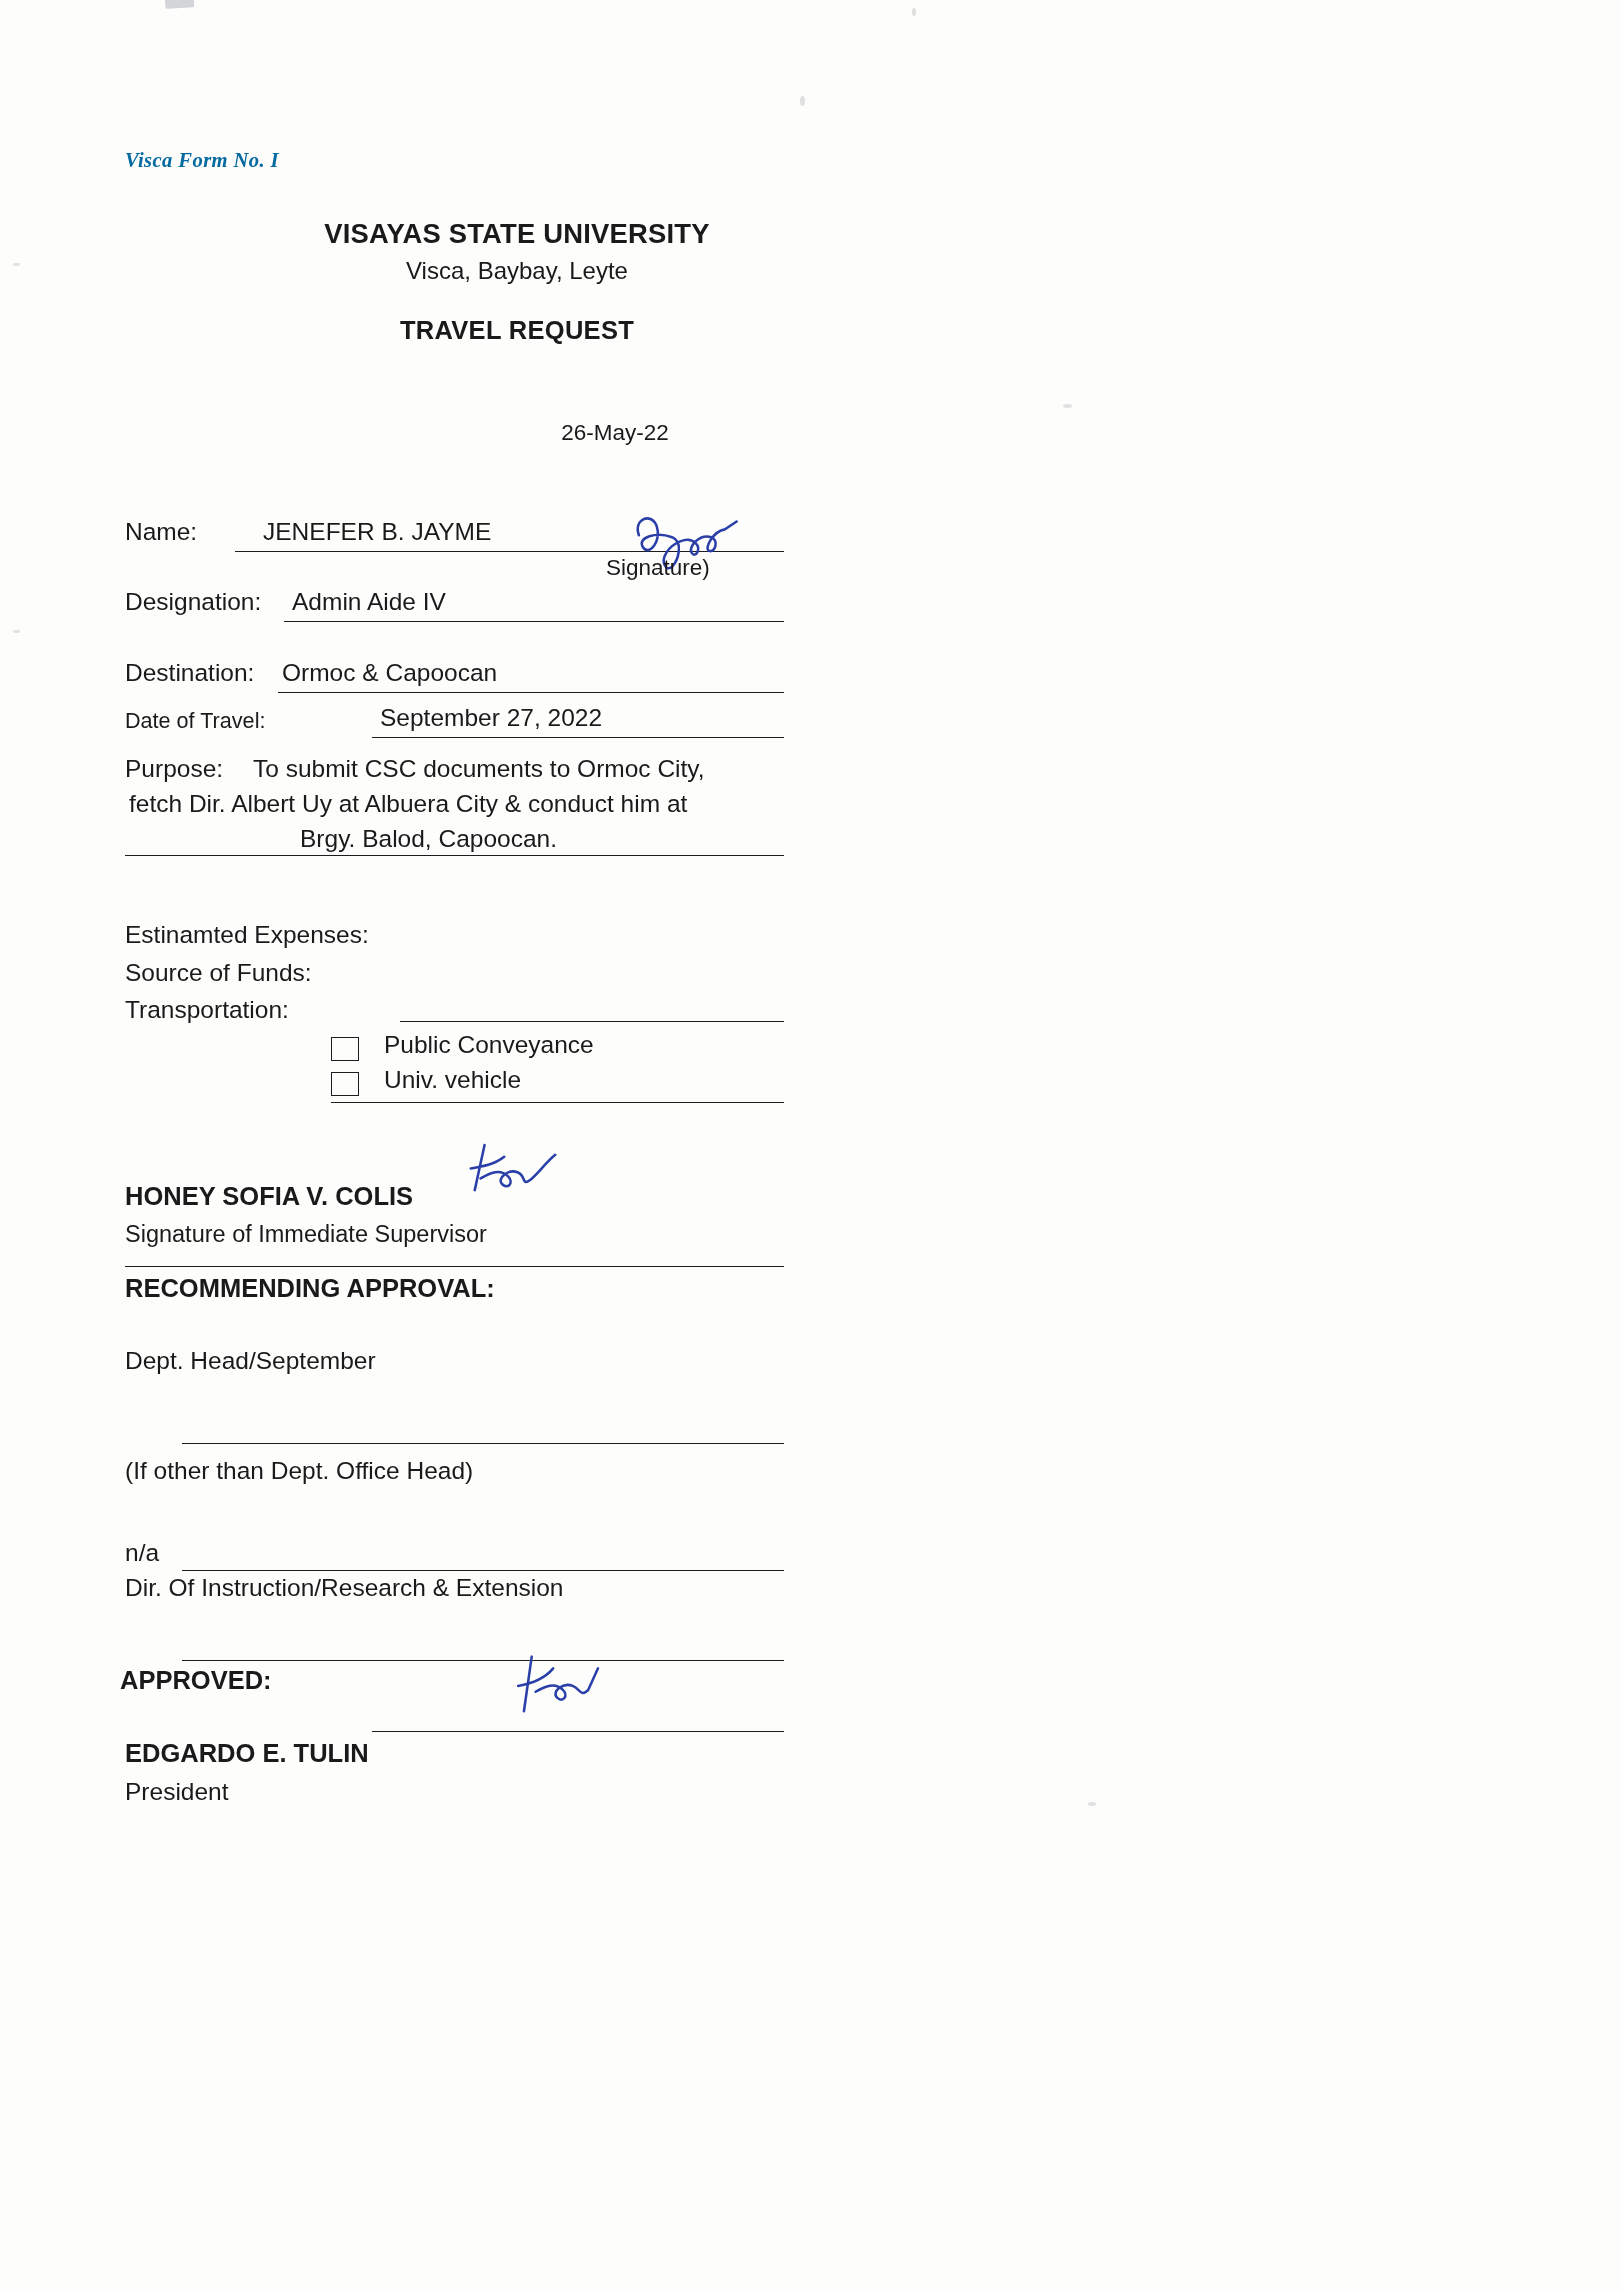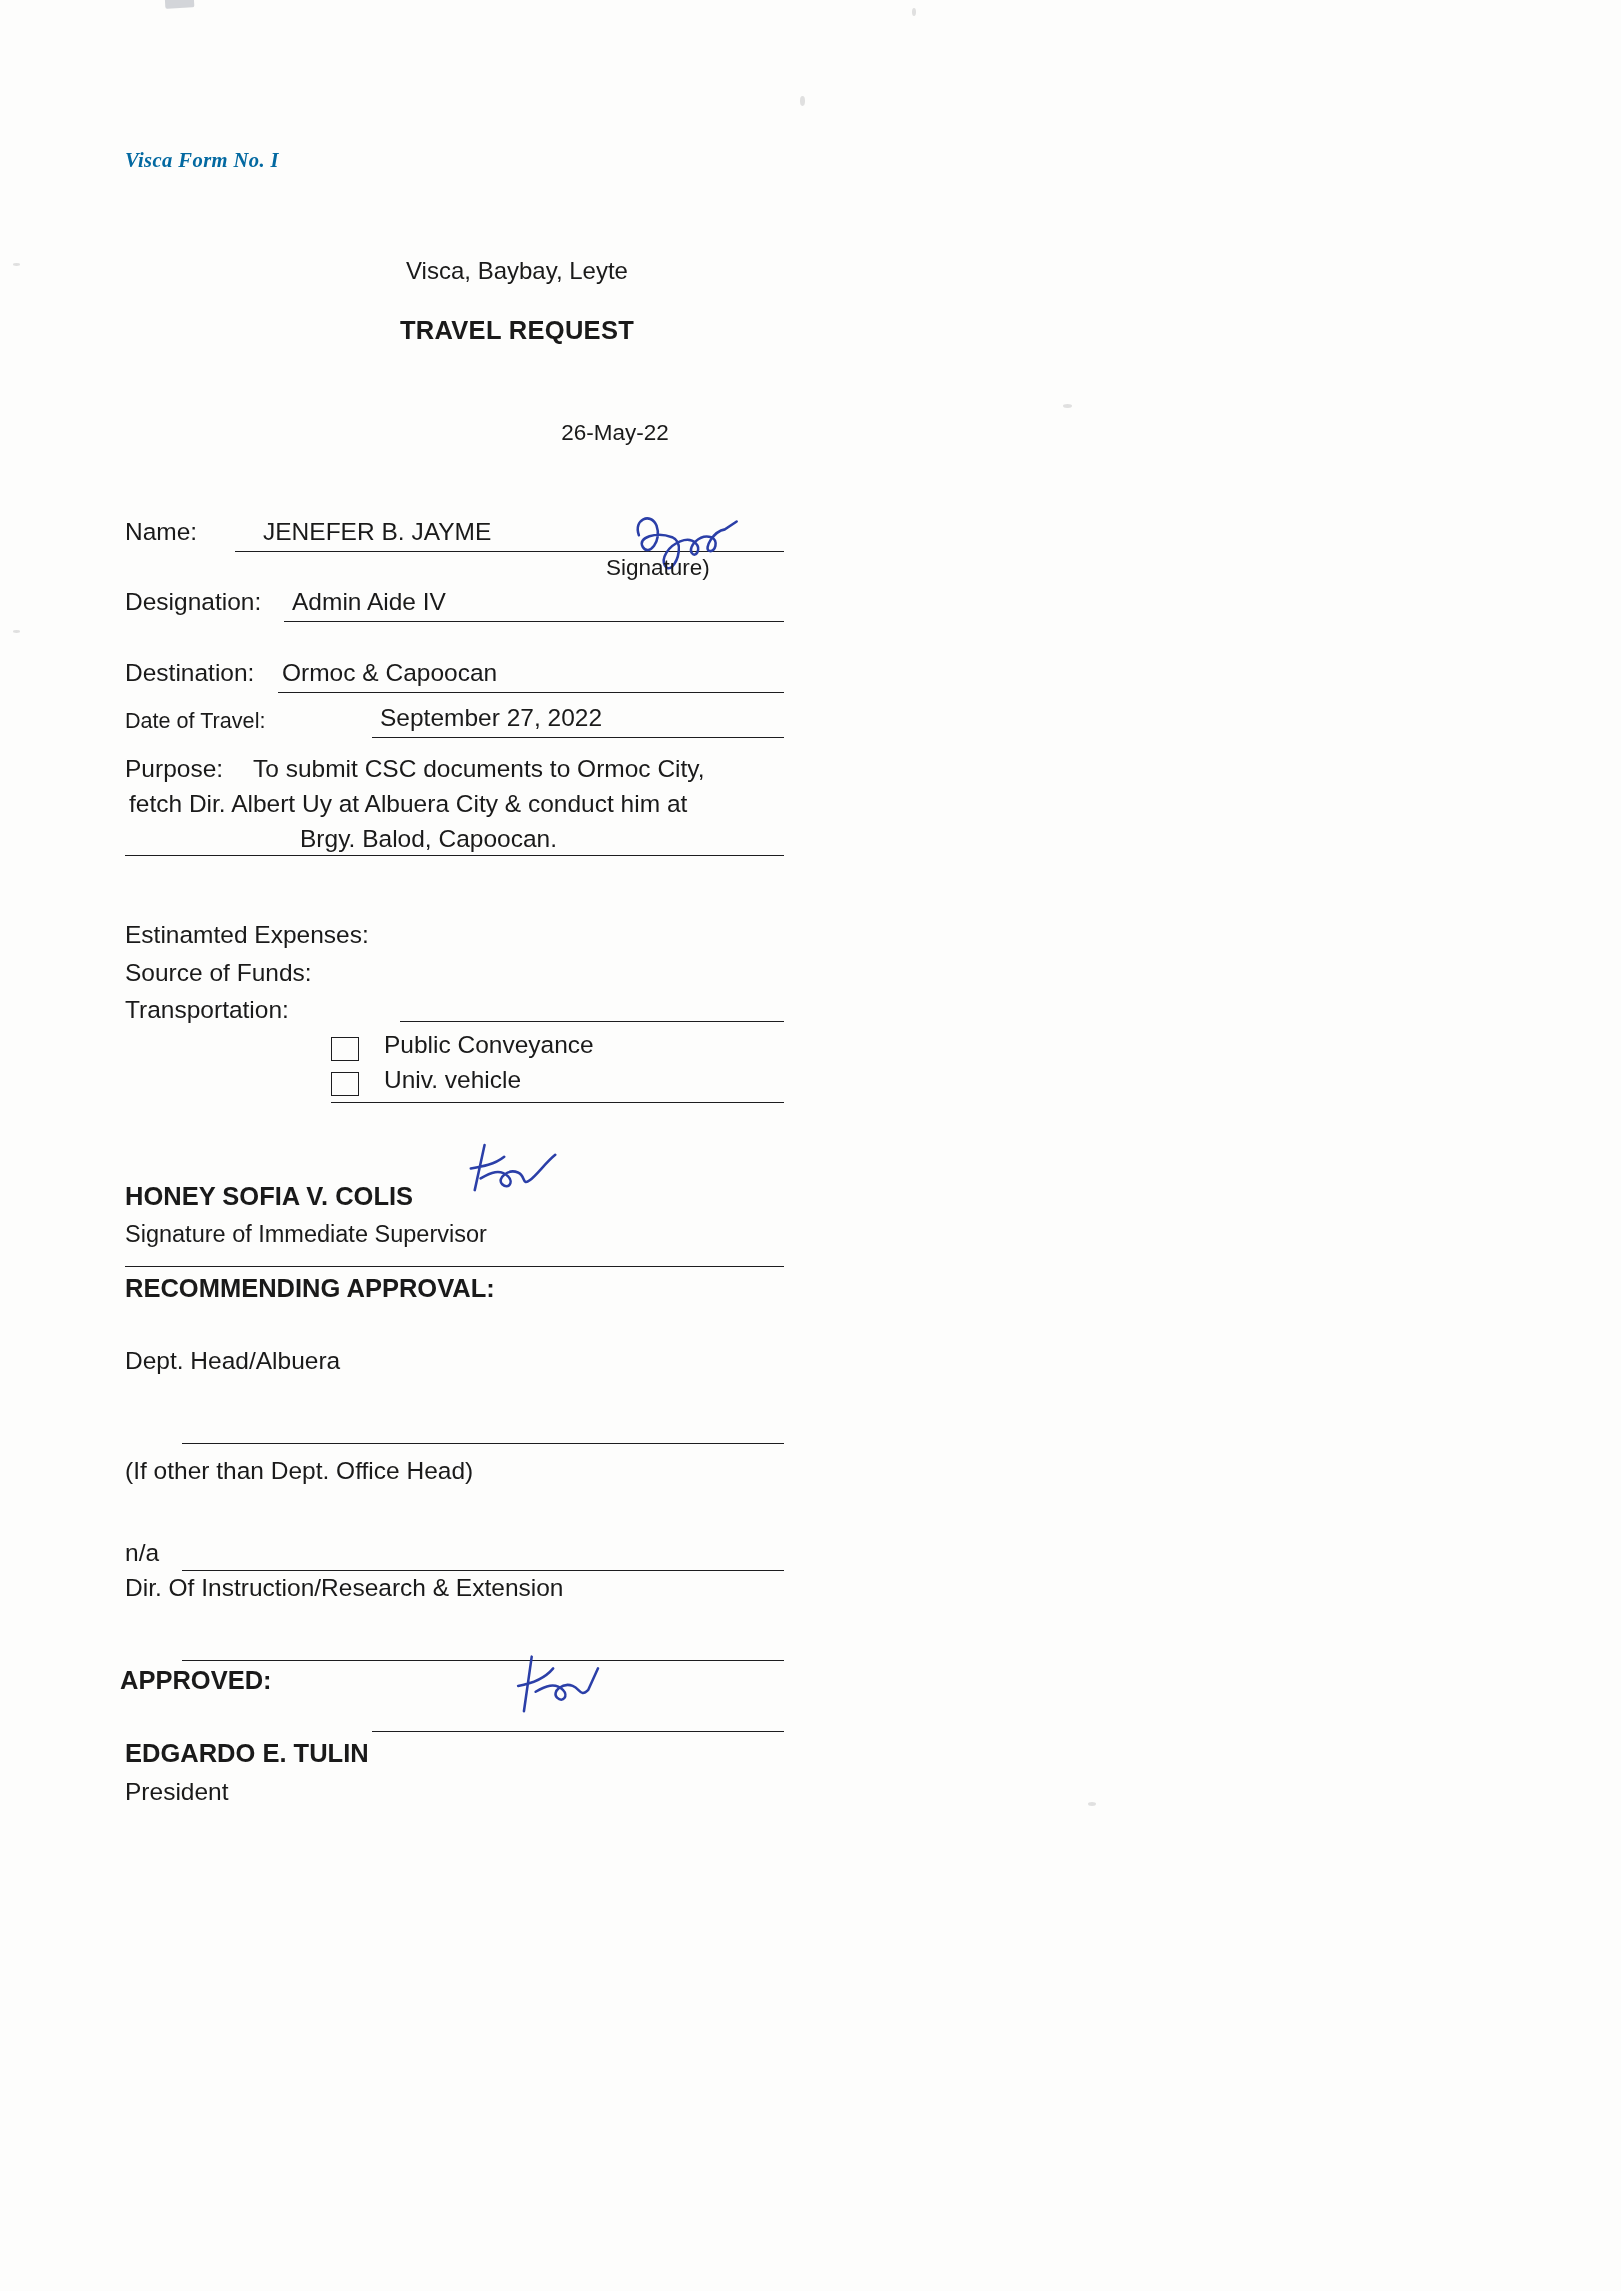--- a/index.html
+++ b/index.html
@@ -158,20 +158,21 @@
 <div class="speck" style="left:12.7px;  top:630px;  width:6.9px;  height:2.9px;"></div>
 <div class="speck" style="left:800px; top:96px;   width:4.9px;  height:9.8px;"></div>
 <div class="speck" style="left:1063px;top:404px;  width:8.8px;  height:3.9px;"></div>
 <div class="speck" style="left:1088px;top:1802px; width:7.8px;  height:3.9px;"></div>
 <div class="speck" style="left:912px; top:7.8px;    width:3.9px;  height:7.8px;"></div>
 
 <div class="doc">
 
   <div class="formno">Visca Form No. I</div>
 
+  <div class="univ">VISAYAS STATE UNIVERSITY</div>
   <div class="univsub">Visca, Baybay, Leyte</div>
   <div class="doctitle">TRAVEL REQUEST</div>
   <div class="docdate">26-May-22</div>
 
   <div class="lbl" style="left:125px; top:518px;">Name:</div>
   <div class="val" style="left:263px; top:518px;">JENEFER B. JAYME</div>
   <div class="rule" style="left:235px; top:551px; width:549px;"></div>
 
   <svg class="ink" style="left:627px; top:502px;" width="147" height="88" viewBox="0 0 150 90">
     <path d="M12,34 C6,18 24,10 30,24 C36,40 22,56 16,46 C10,36 30,30 46,36 C58,41 52,60 46,66 C40,72 34,62 40,52 C46,42 62,34 70,42 C76,48 70,58 66,52 C62,46 74,32 86,36 C94,39 90,52 84,50 C78,48 88,30 100,28 L112,20" fill="none" stroke="#2b3fa8" stroke-width="2.6" stroke-linecap="round"></path>
@@ -214,21 +215,21 @@
   <svg class="ink" style="left:461px; top:1135px;" width="108" height="69" viewBox="0 0 110 70">
     <path d="M14,56 L24,10 M10,34 C22,32 34,30 44,22 M20,44 C30,38 40,34 48,42 C54,48 48,56 42,50 C36,44 48,34 58,38 C66,41 62,52 70,46 C78,40 86,28 96,20" fill="none" stroke="#2b3fa8" stroke-width="2.6" stroke-linecap="round"></path>
   </svg>
 
   <div class="center-blk bold" style="left:125px; top:1182px; width:784px; font-size:25.5px;">HONEY SOFIA V. COLIS</div>
   <div class="center-blk" style="left:125px; top:1221px; width:784px; font-size:23.5px;">Signature of Immediate Supervisor</div>
 
   <div class="rule" style="left:125px; top:1266px; width:659px;"></div>
   <div class="center-blk bold" style="left:125px; top:1274px; width:686px; font-size:25.5px;">RECOMMENDING APPROVAL:</div>
 
-  <div class="center-blk" style="left:125px; top:1347px; width:745px;">Dept. Head/Albuera</div>
+  <div class="center-blk" style="left:125px; top:1347px; width:745px;">Dept. Head/September</div>
 
   <div class="rule" style="left:182px; top:1443px; width:602px;"></div>
   <div class="center-blk" style="left:125px; top:1457px; width:784px;">(If other  than Dept. Office Head)</div>
 
   <div class="center-blk" style="left:125px; top:1539px; width:765px;">n/a</div>
   <div class="rule" style="left:182px; top:1570px; width:602px;"></div>
   <div class="center-blk" style="left:125px; top:1574px; width:784px;">Dir. Of Instruction/Research &amp; Extension</div>
 
   <div class="rule" style="left:182px; top:1660px; width:602px;"></div>
   <div class="lbl bold" style="left:120px; top:1666px; font-size:25.5px;">APPROVED:</div>

